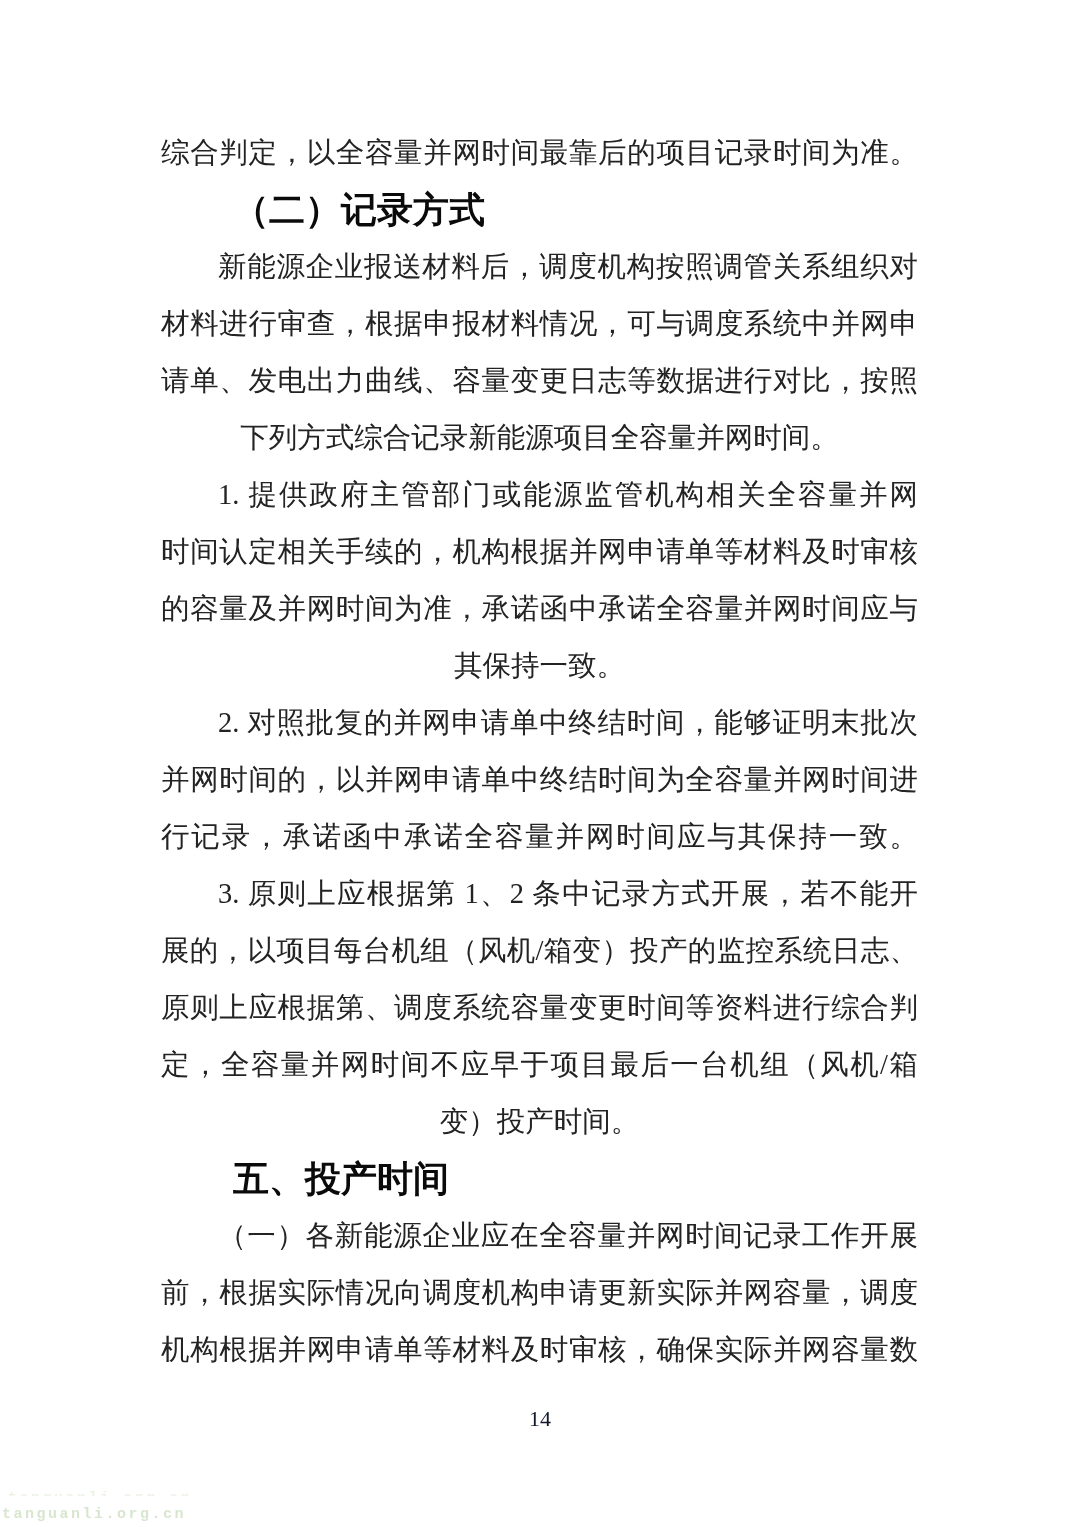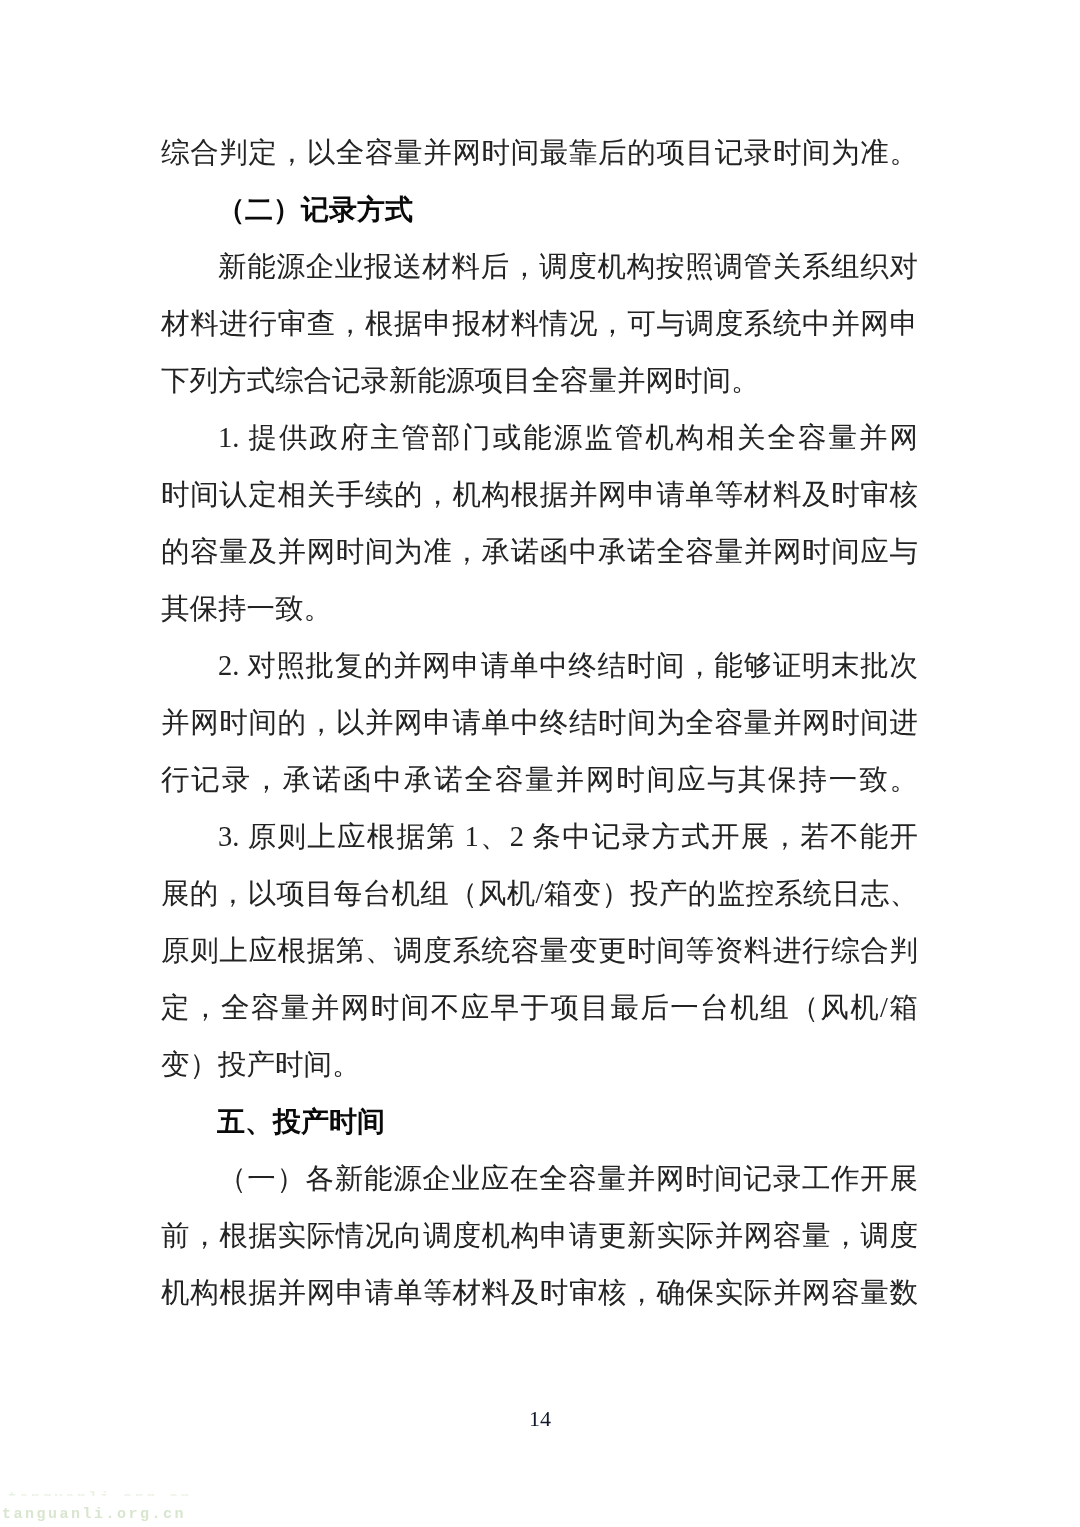--- a/index.html
+++ b/index.html
@@ -15,31 +15,31 @@
     position: absolute;
     left: 161px;
     top: 124px;
     width: 757px;
   }
   .line {
     font-size: 28.5px;
     line-height: 57px;
     height: 57px;
     color: #232323;
-    text-align: left;
+    text-align: center;
     white-space: normal;
   }
   .j {
     text-align: justify;
     text-align-last: justify;
   }
   .ind { text-indent: 2em; }
   .head {
     font-weight: 700;
-    font-size: 28px;
+    font-size: 36px;
     color: #0a0a0a;
     font-family: "Liberation Sans", "DejaVu Sans", sans-serif;
     text-align: right;
     text-align-last: left;
   }
   .page-number {
     position: absolute;
     top: 1406px;
     left: 0;
     width: 100%;
@@ -70,20 +70,21 @@
 </style>
 </head>
 <body>
 
 <div class="page">
   <div class="content">
     <div class="line j">综合判定，以全容量并网时间最靠后的项目记录时间为准。</div>
     <div class="line head ind">（二）记录方式</div>
     <div class="line j ind">新能源企业报送材料后，调度机构按照调管关系组织对</div>
     <div class="line j">材料进行审查，根据申报材料情况，可与调度系统中并网申</div>
+    <div class="line j">请单、发电出力曲线、容量变更日志等数据进行对比，按照</div>
     <div class="line">下列方式综合记录新能源项目全容量并网时间。</div>
     <div class="line j ind">1. 提供政府主管部门或能源监管机构相关全容量并网</div>
     <div class="line j">时间认定相关手续的，机构根据并网申请单等材料及时审核</div>
     <div class="line j">的容量及并网时间为准，承诺函中承诺全容量并网时间应与</div>
     <div class="line">其保持一致。</div>
     <div class="line j ind">2. 对照批复的并网申请单中终结时间，能够证明末批次</div>
     <div class="line j">并网时间的，以并网申请单中终结时间为全容量并网时间进</div>
     <div class="line j">行记录，承诺函中承诺全容量并网时间应与其保持一致。</div>
     <div class="line j ind">3. 原则上应根据第 1、2 条中记录方式开展，若不能开</div>
     <div class="line j">展的，以项目每台机组（风机/箱变）投产的监控系统日志、</div>

